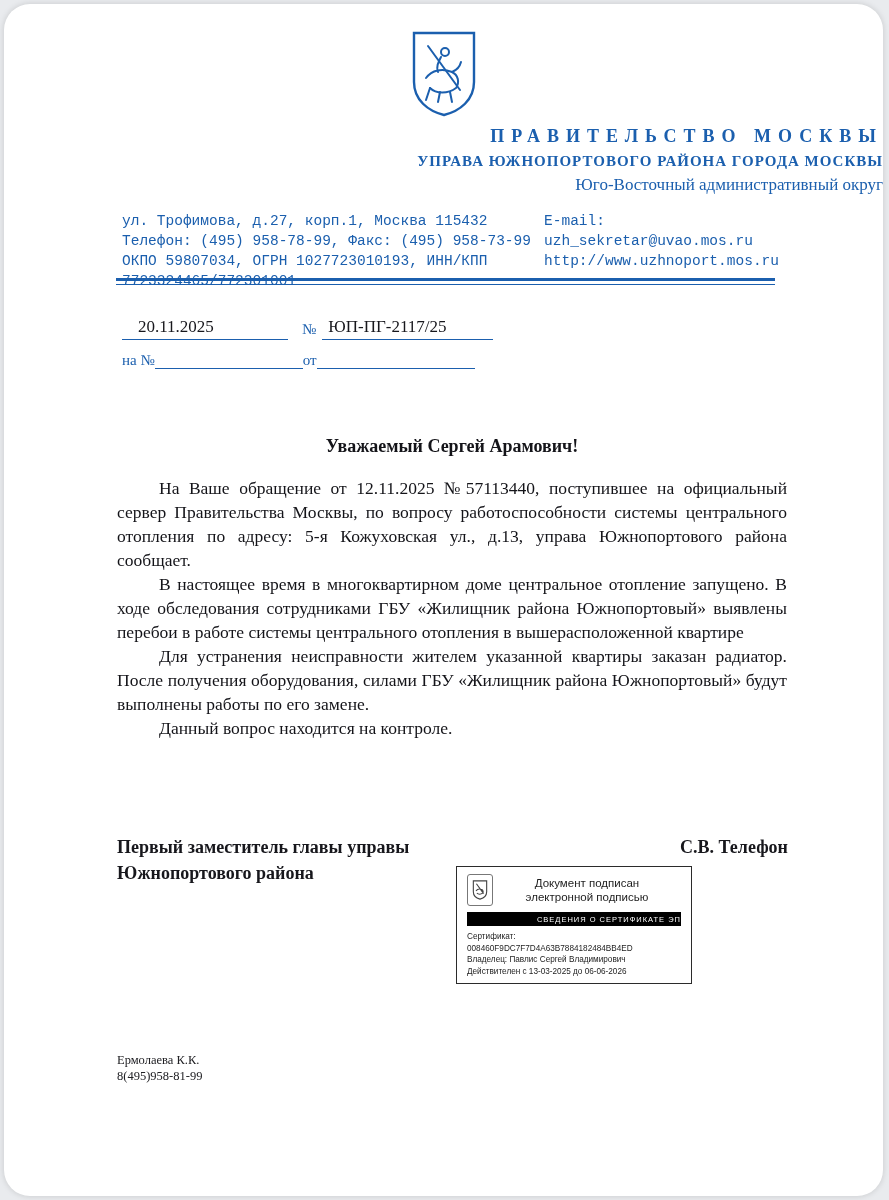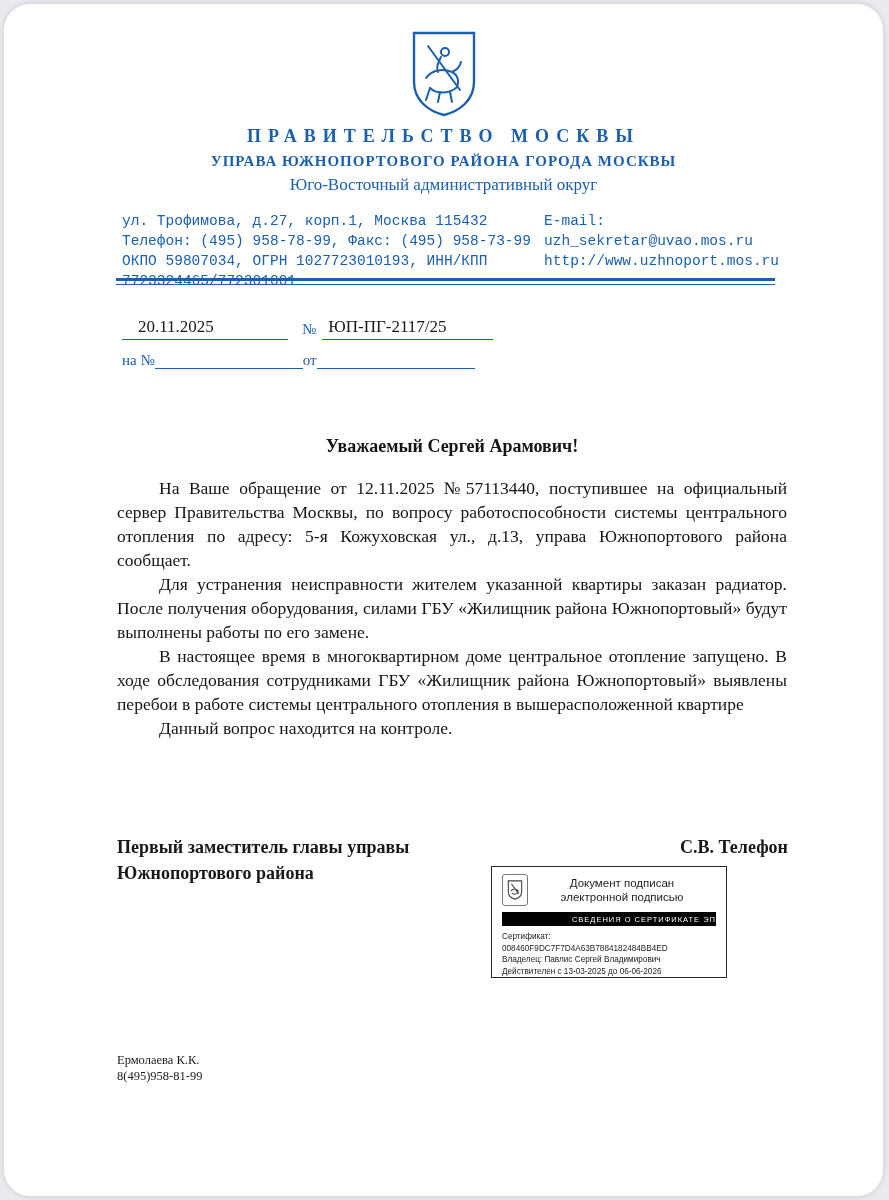--- a/index.html
+++ b/index.html
@@ -19,21 +19,21 @@
     left:4px;top:4px;
     width:879px;height:1192px;
     background:#ffffff;
     border-radius:26px;
     box-shadow:0 0 6px rgba(0,0,0,0.15);
     color:#17171c;
   }
   
   .header-block{
     position:absolute;top:26px;left:0;right:0;
-    text-align:center;
+    text-align:right;
     color:#1b5fae;
   }
   .emblem{
     width:72px;height:88px;margin:0 auto 8px auto;
   }
   .gov-line{
     font-size:18px;
     letter-spacing:7px;
     font-weight:bold;
     margin-bottom:6px;
@@ -119,22 +119,21 @@
   }
   .sign-name{white-space:nowrap;}
   
   .stamp{
     position:absolute;top:862px;left:452px;
     width:234px;
     border:1.6px solid #2b2b2b;
     background:#fff;
     font-family:"Liberation Sans", sans-serif;
     color:#1c1c1c;
-    padding:7px 0 0 0;
-    margin-left:35px;
+    padding:7px 0 6px 0;
   }
   .stamp-head{
     display:flex;align-items:center;
     padding:0 10px 4px 10px;
   }
   .stamp-emblem{
     width:24px;height:30px;flex:0 0 auto;
     border:1px solid #777;
     border-radius:3px;
     display:flex;align-items:center;justify-content:center;
@@ -213,22 +212,22 @@
         <span>на №</span>
           <span class="blank-line w150"></span>
           <span>от</span>
           <span class="blank-line w160"></span>
       </div>
     </div>
 
     <div class="body-block">
       <p class="salutation">Уважаемый Сергей Арамович!</p>
       <p class="para">На Ваше обращение от 12.11.2025 №57113440, поступившее на официальный сервер Правительства Москвы, по вопросу работоспособности системы центрального отопления по адресу: 5-я Кожуховская ул., д.13, управа Южнопортового района сообщает.</p>
+      <p class="para">В настоящее время в многоквартирном доме центральное отопление запущено. В ходе обследования сотрудниками ГБУ «Жилищник района Южнопортовый» выявлены перебои в работе системы центрального отопления в вышерасположенной квартире</p>
       <p class="para">Для устранения неисправности жителем указанной квартиры заказан радиатор. После получения оборудования, силами ГБУ «Жилищник района Южнопортовый» будут выполнены работы по его замене.</p>
-      <p class="para">В настоящее время в многоквартирном доме центральное отопление запущено. В ходе обследования сотрудниками ГБУ «Жилищник района Южнопортовый» выявлены перебои в работе системы центрального отопления в вышерасположенной квартире</p>
       <p class="para">Данный вопрос находится на контроле.</p>
     </div>
 
     <div class="sign-block">
       <div class="sign-title">
         <div>Первый заместитель главы управы</div>
         <div>Южнопортового района</div>
       </div>
       <div class="sign-name">С.В. Телефон</div>
     </div>

